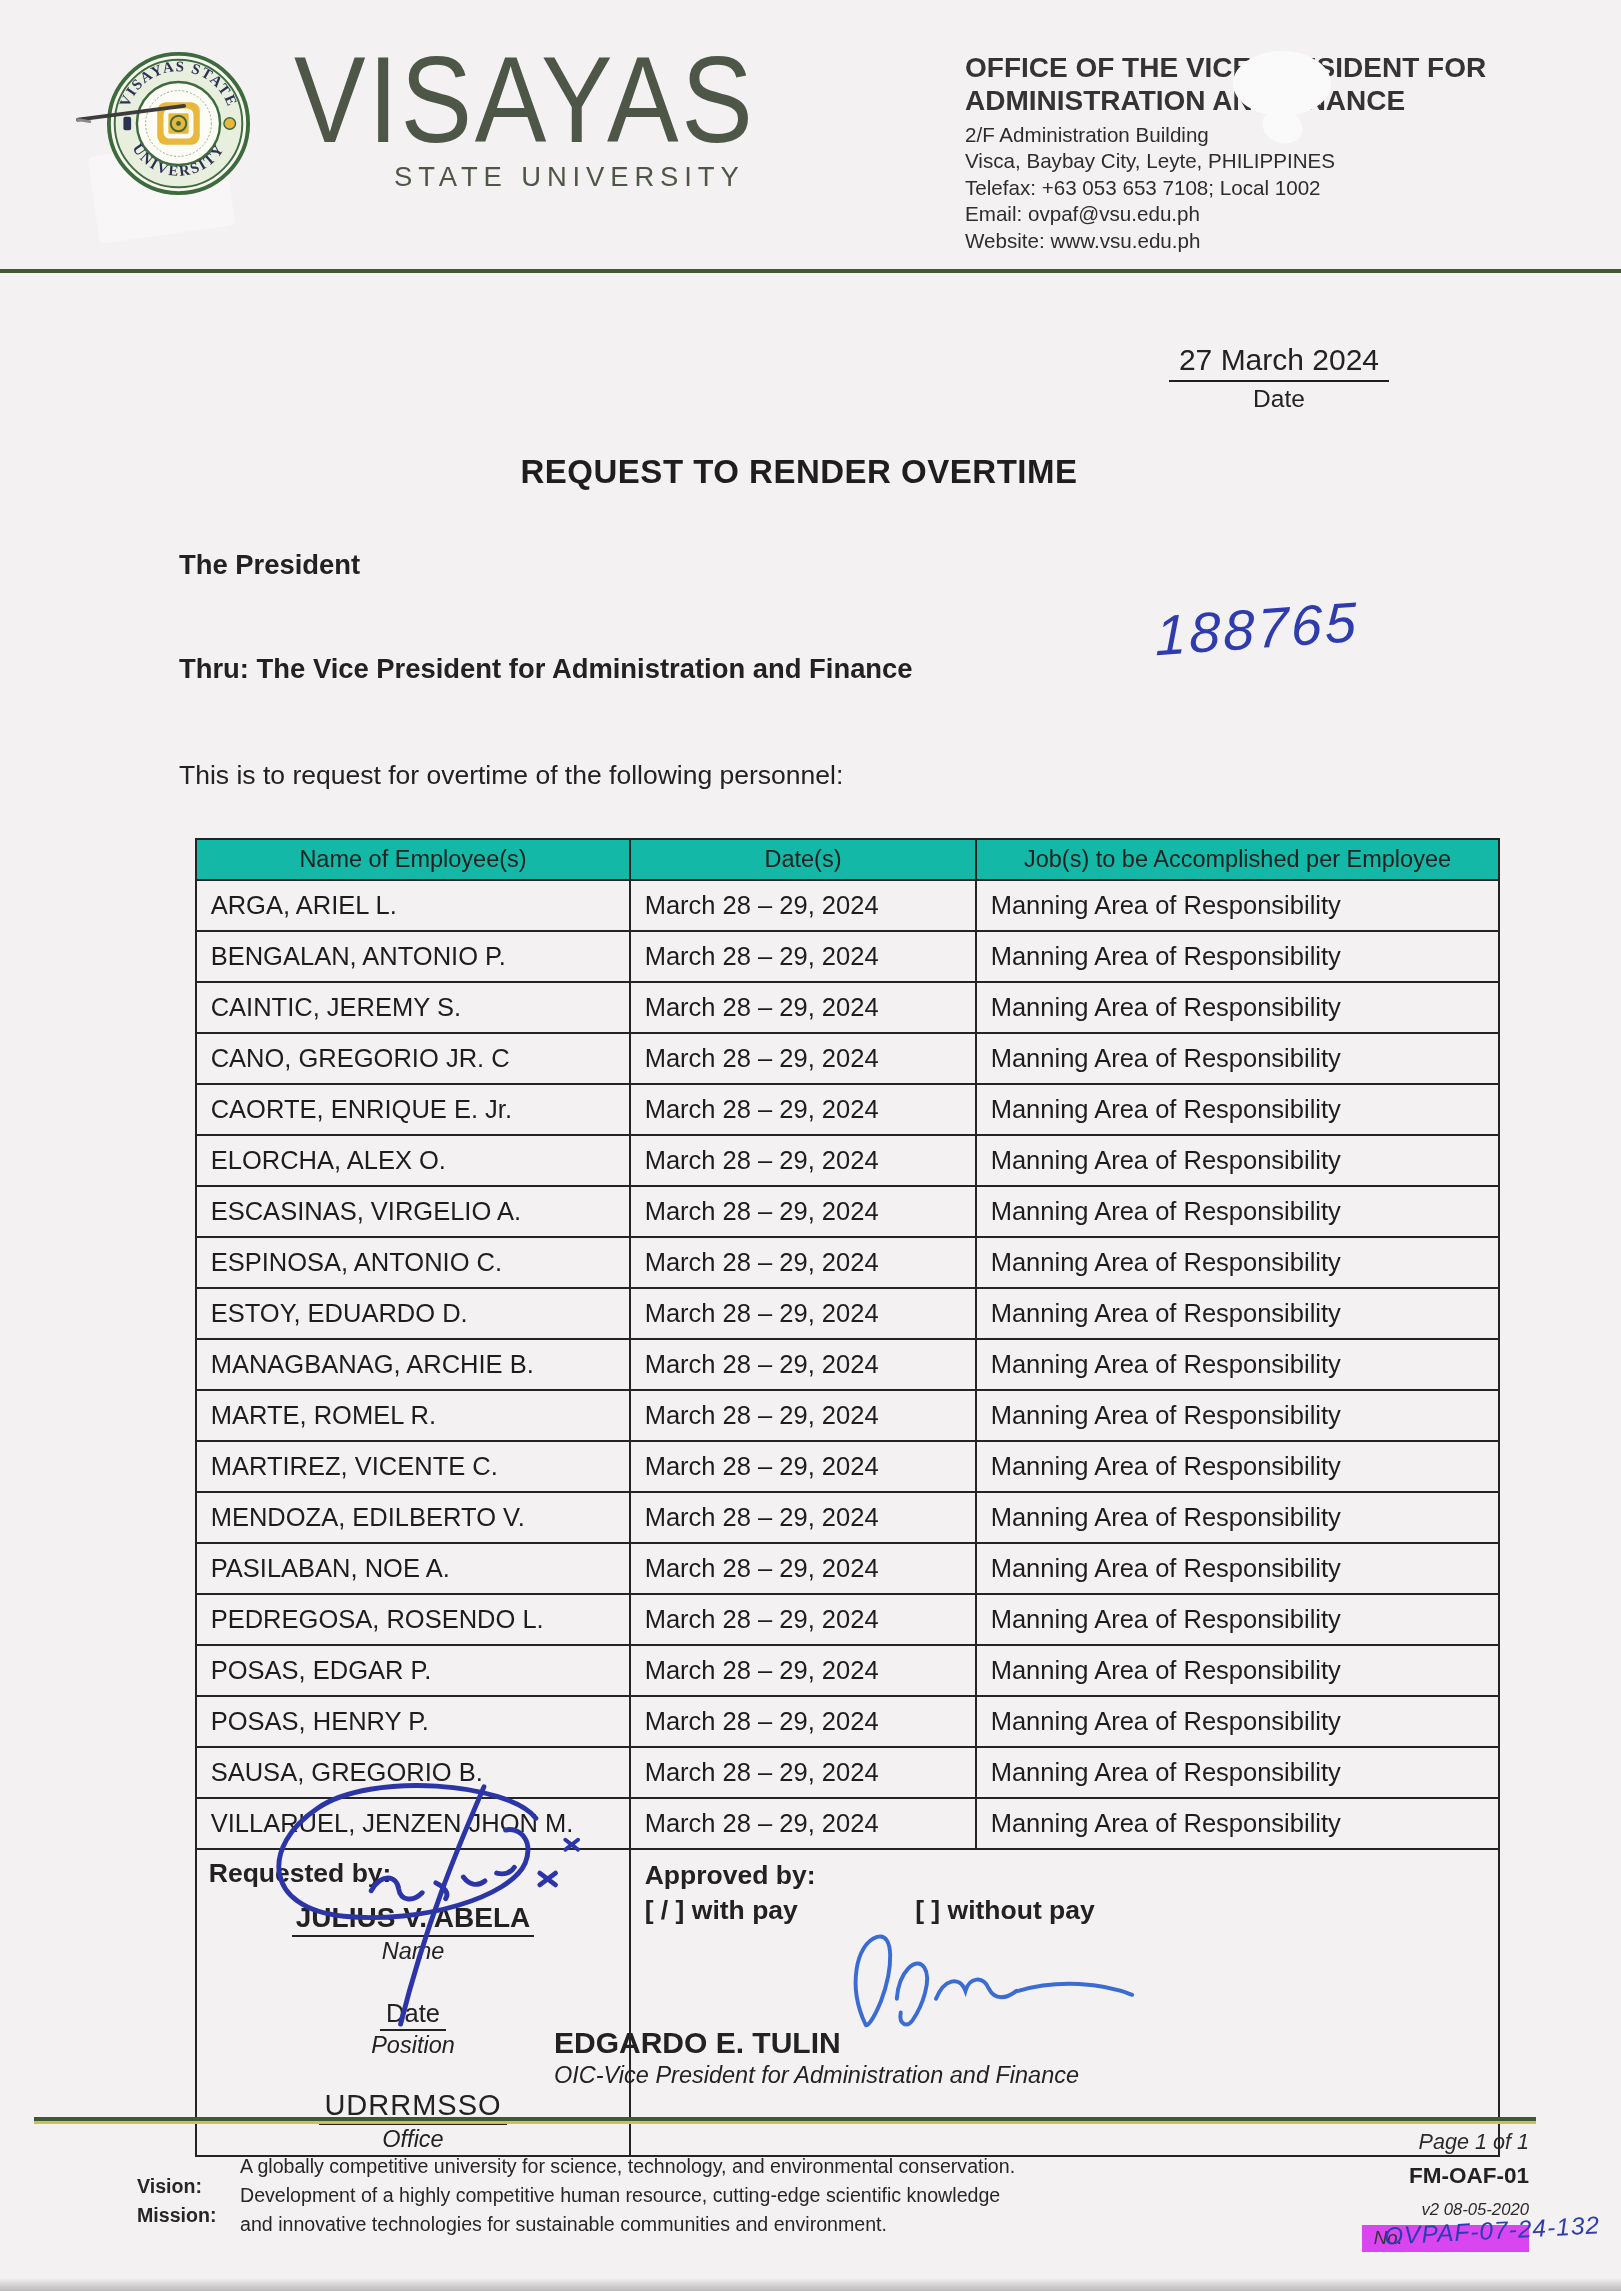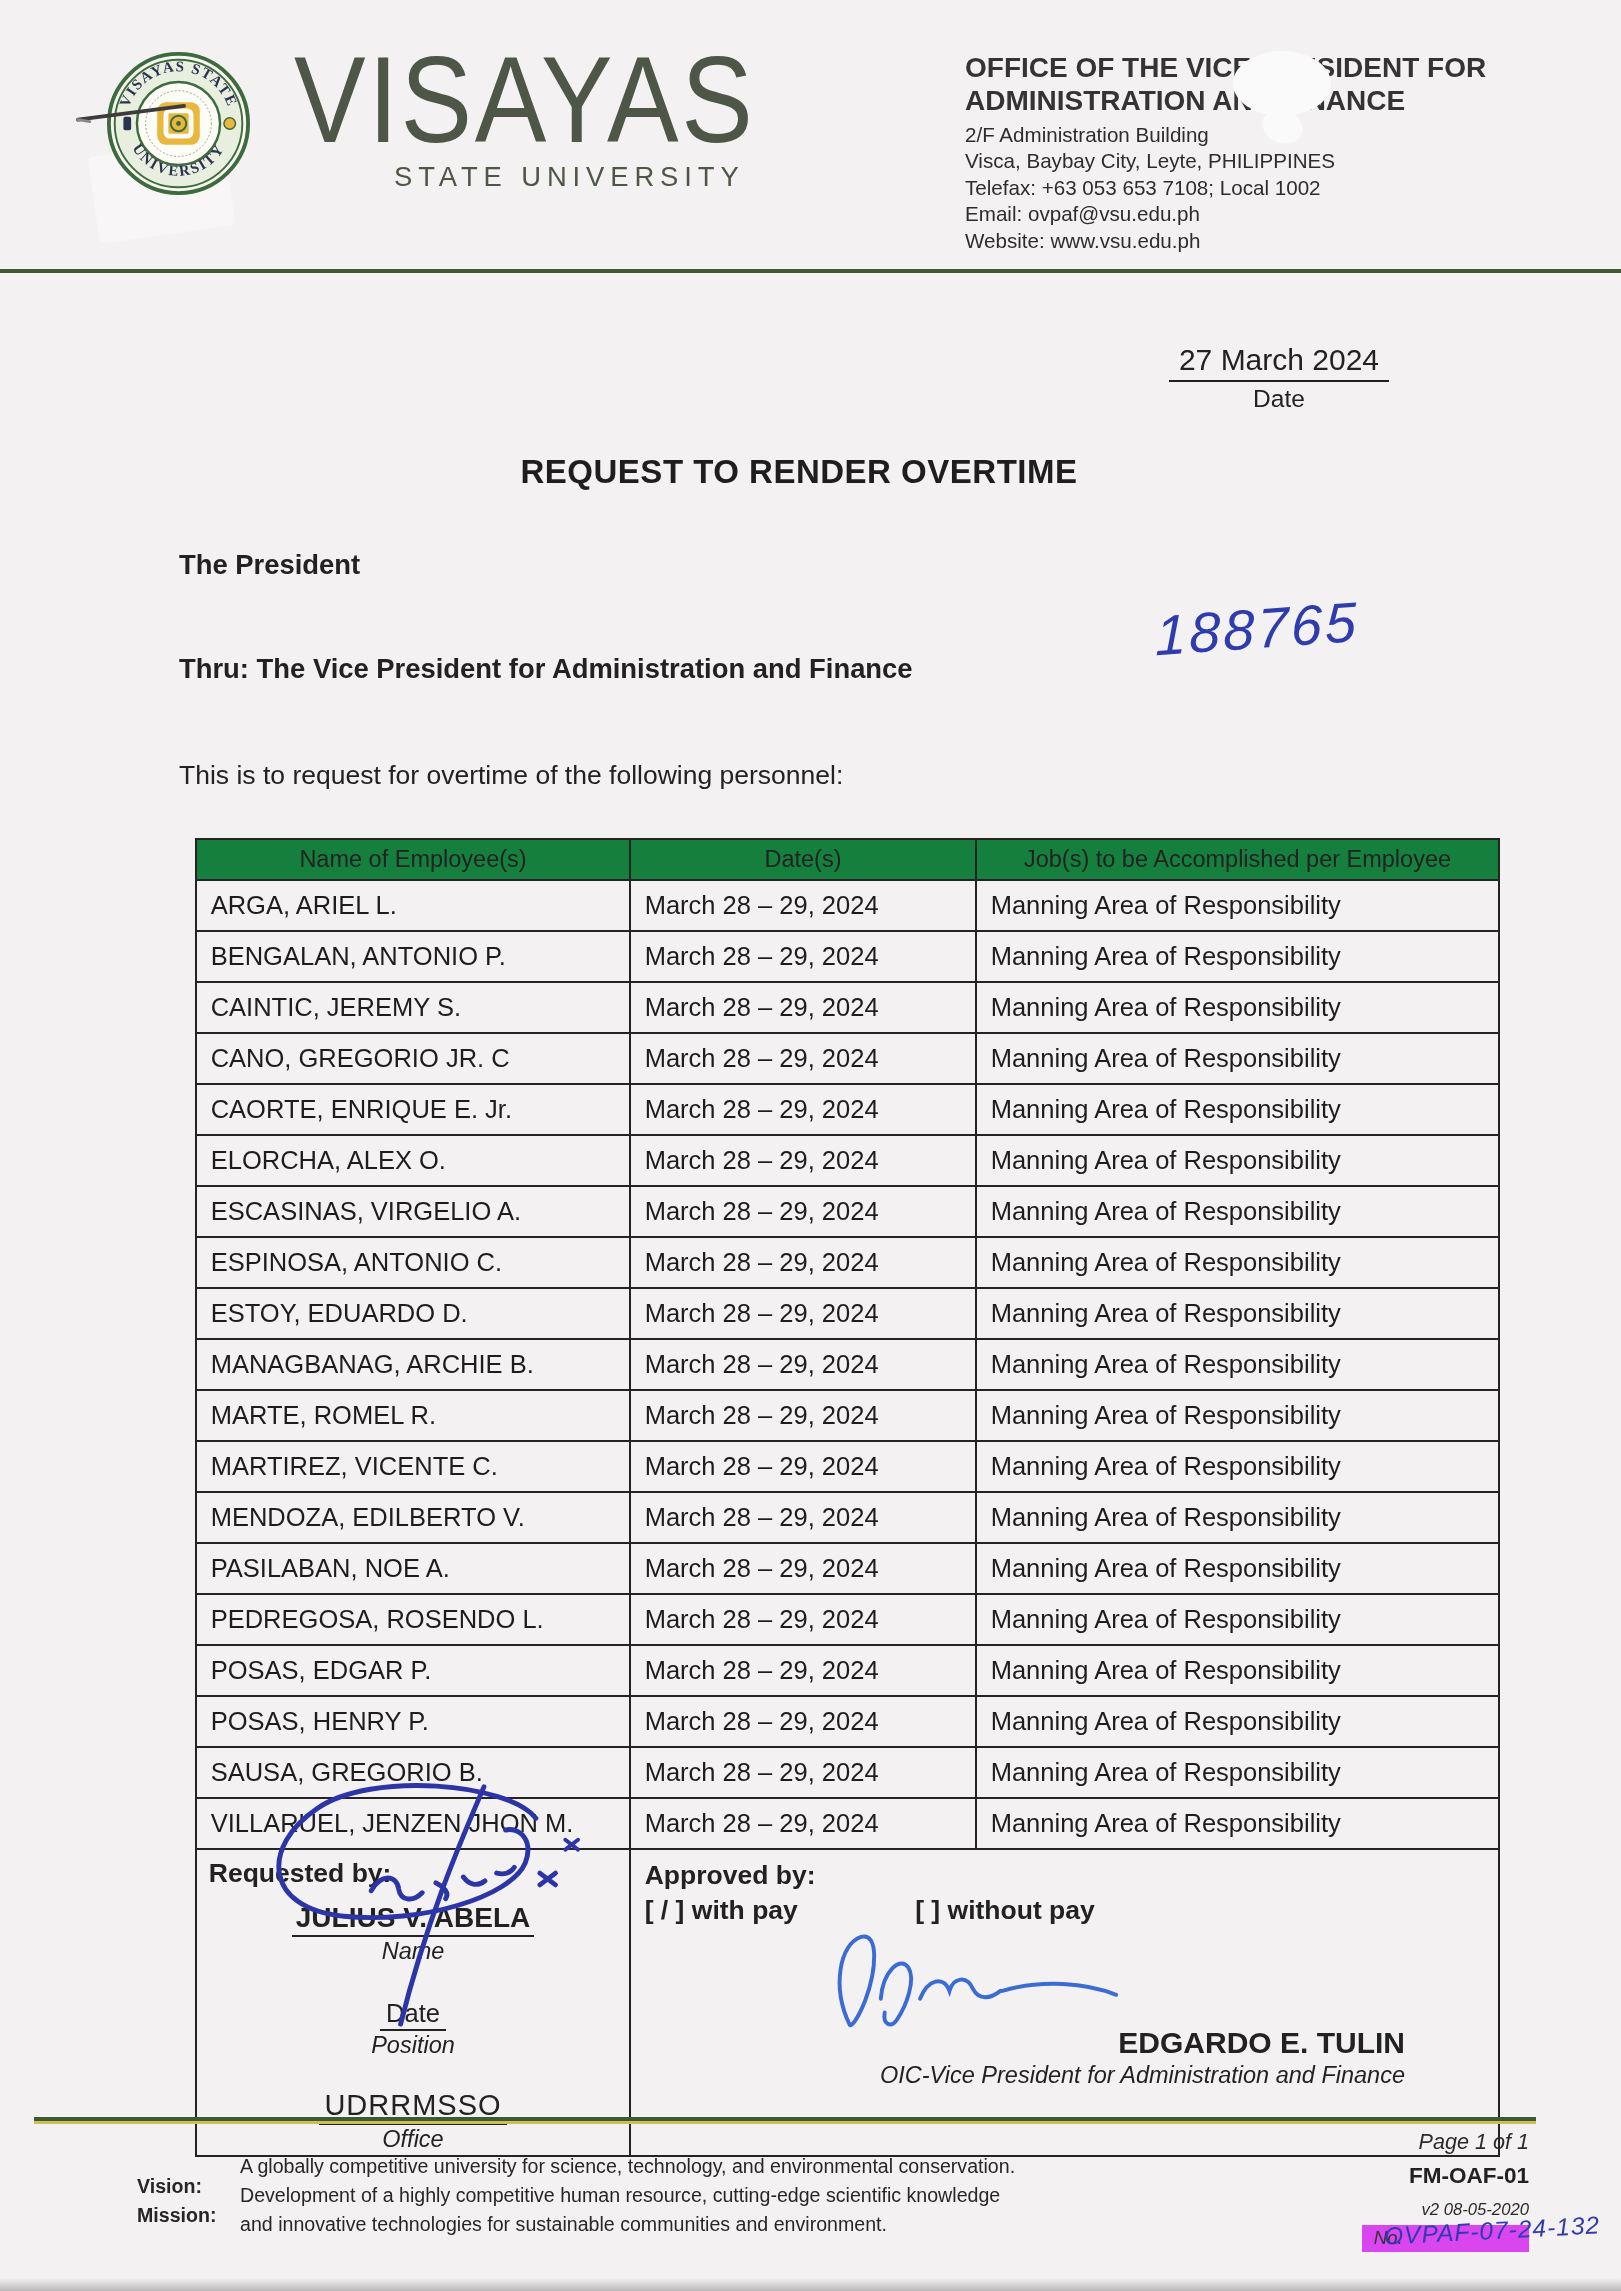--- a/index.html
+++ b/index.html
@@ -26,35 +26,35 @@
   .date-value{display:inline-block;font-size:30px;border-bottom:2.9px solid #1f1f1f;padding:0 9.8px 2.9px 9.8px;}
   .date-label{font-size:24.5px;margin-top:2.9px;}
   .doc-title{position:absolute;left:0;top:453px;width:1598px;text-align:center;font-weight:bold;font-size:33px;letter-spacing:0.5px;color:#1e1e1e;}
   .addressee{position:absolute;left:179px;top:549px;font-weight:bold;font-size:27.4px;}
   .thru-line{position:absolute;left:179px;top:653px;font-weight:bold;font-size:27.4px;}
   .intro-line{position:absolute;left:179px;top:760px;font-size:26.5px;}
   .hand-number{position:absolute;left:1155px;top:596px;font-size:56px;color:#2e3cae;font-style:italic;letter-spacing:2.9px;transform:rotate(-4deg) skewX(-4deg);}
   
   table.emp{position:absolute;left:195px;top:838px;width:1304px;border-collapse:collapse;table-layout:fixed;}
   table.emp th,table.emp td{border:2px solid #242424;}
-  table.emp thead th{background:#15803d;height:39px;font-weight:normal;font-size:23.5px;text-align:center;padding:0;}
+  table.emp thead th{background:#14b8a6;height:39px;font-weight:normal;font-size:23.5px;text-align:center;padding:0;}
   table.emp tbody td{height:49px;font-size:25.5px;padding:0 13.7px;vertical-align:middle;color:#1d1d1d;}
   td.c-date{text-align:left;padding:0 3.9px;}
   
   tr.sig-row td{height:297px;vertical-align:top;position:relative;}
   .req-label{position:absolute;top:7.8px;left:11.8px;font-weight:bold;font-size:26.5px;}
   .sig-left-stack{text-align:center;padding-top:0;}
   .sig-name{display:inline-block;margin-top:51px;font-weight:bold;font-size:28px;border-bottom:2.9px solid #222;padding:0 3.9px 1px;}
   .small-label{font-style:italic;font-size:23.5px;line-height:29px;}
   .sig-pos{display:inline-block;margin-top:33px;font-size:25.5px;border-bottom:2px solid #222;padding:0 5.9px 1px;}
   .sig-office{display:inline-block;margin-top:29px;font-size:29px;letter-spacing:1px;border-bottom:2.9px solid #222;padding:0 5.9px 1px;}
   .app-label{position:absolute;top:9.8px;left:13.7px;font-weight:bold;font-size:26.5px;}
   .pay-line{position:absolute;top:45px;left:13.7px;font-weight:bold;font-size:26.5px;white-space:nowrap;}
   .pay-without{margin-left:110px;}
-  .approver-stack{position:absolute;top:78px;left:0;width:100%;text-align:right;transform:translateX(-93px);}
+  .approver-stack{position:absolute;top:78px;left:16px;width:100%;text-align:left;transform:translateX(-93px);}
   .approver-sig{display:block;margin:0 auto;}
   .approver-name{font-weight:bold;font-size:30px;margin-top:-17.6px;}
   .approver-title{font-style:italic;font-size:23.5px;margin-top:2px;}
   .requester-sig{position:absolute;top:-71px;left:27.4px;pointer-events:none;}
   
   .footer-rule{position:absolute;left:34px;top:2117px;width:1502px;}
   .footer-rule .g{height:3.9px;background:#3c5a33;}
   .footer-rule .y{height:2.9px;background:#cdbf55;}
   .footer-labels{position:absolute;left:137px;top:2152px;width:98px;font-weight:bold;font-size:19.6px;line-height:29px;color:#262626;margin-top:20px;}
   .footer-text{position:absolute;left:240px;top:2152px;width:941px;font-size:19.6px;line-height:29px;color:#262626;}

